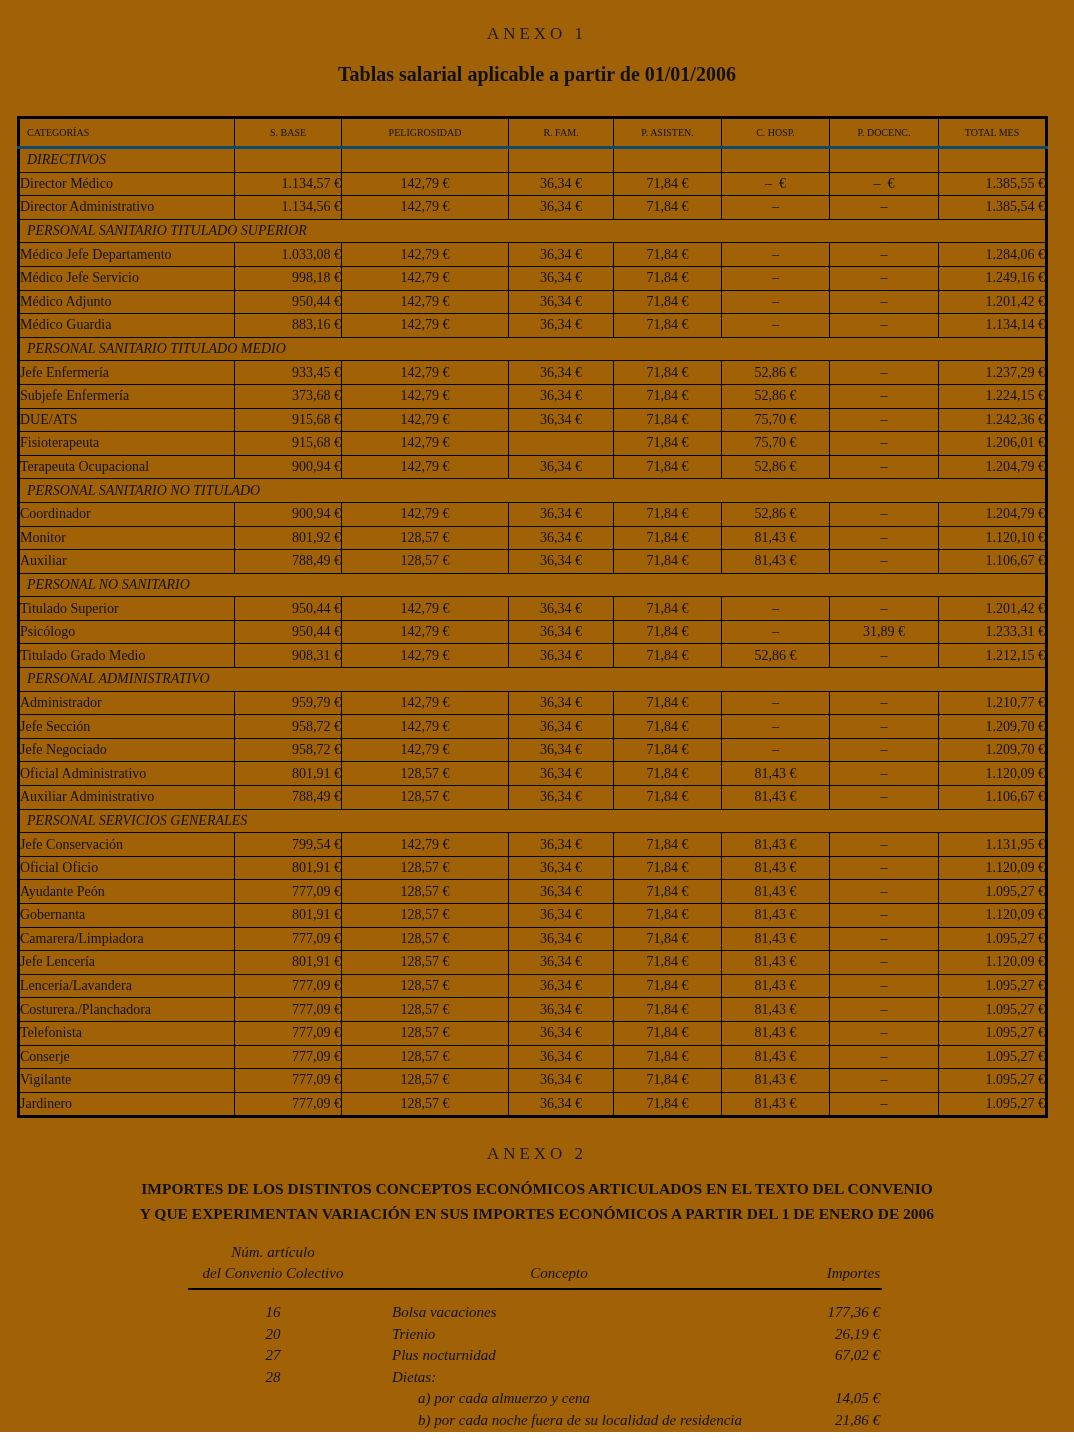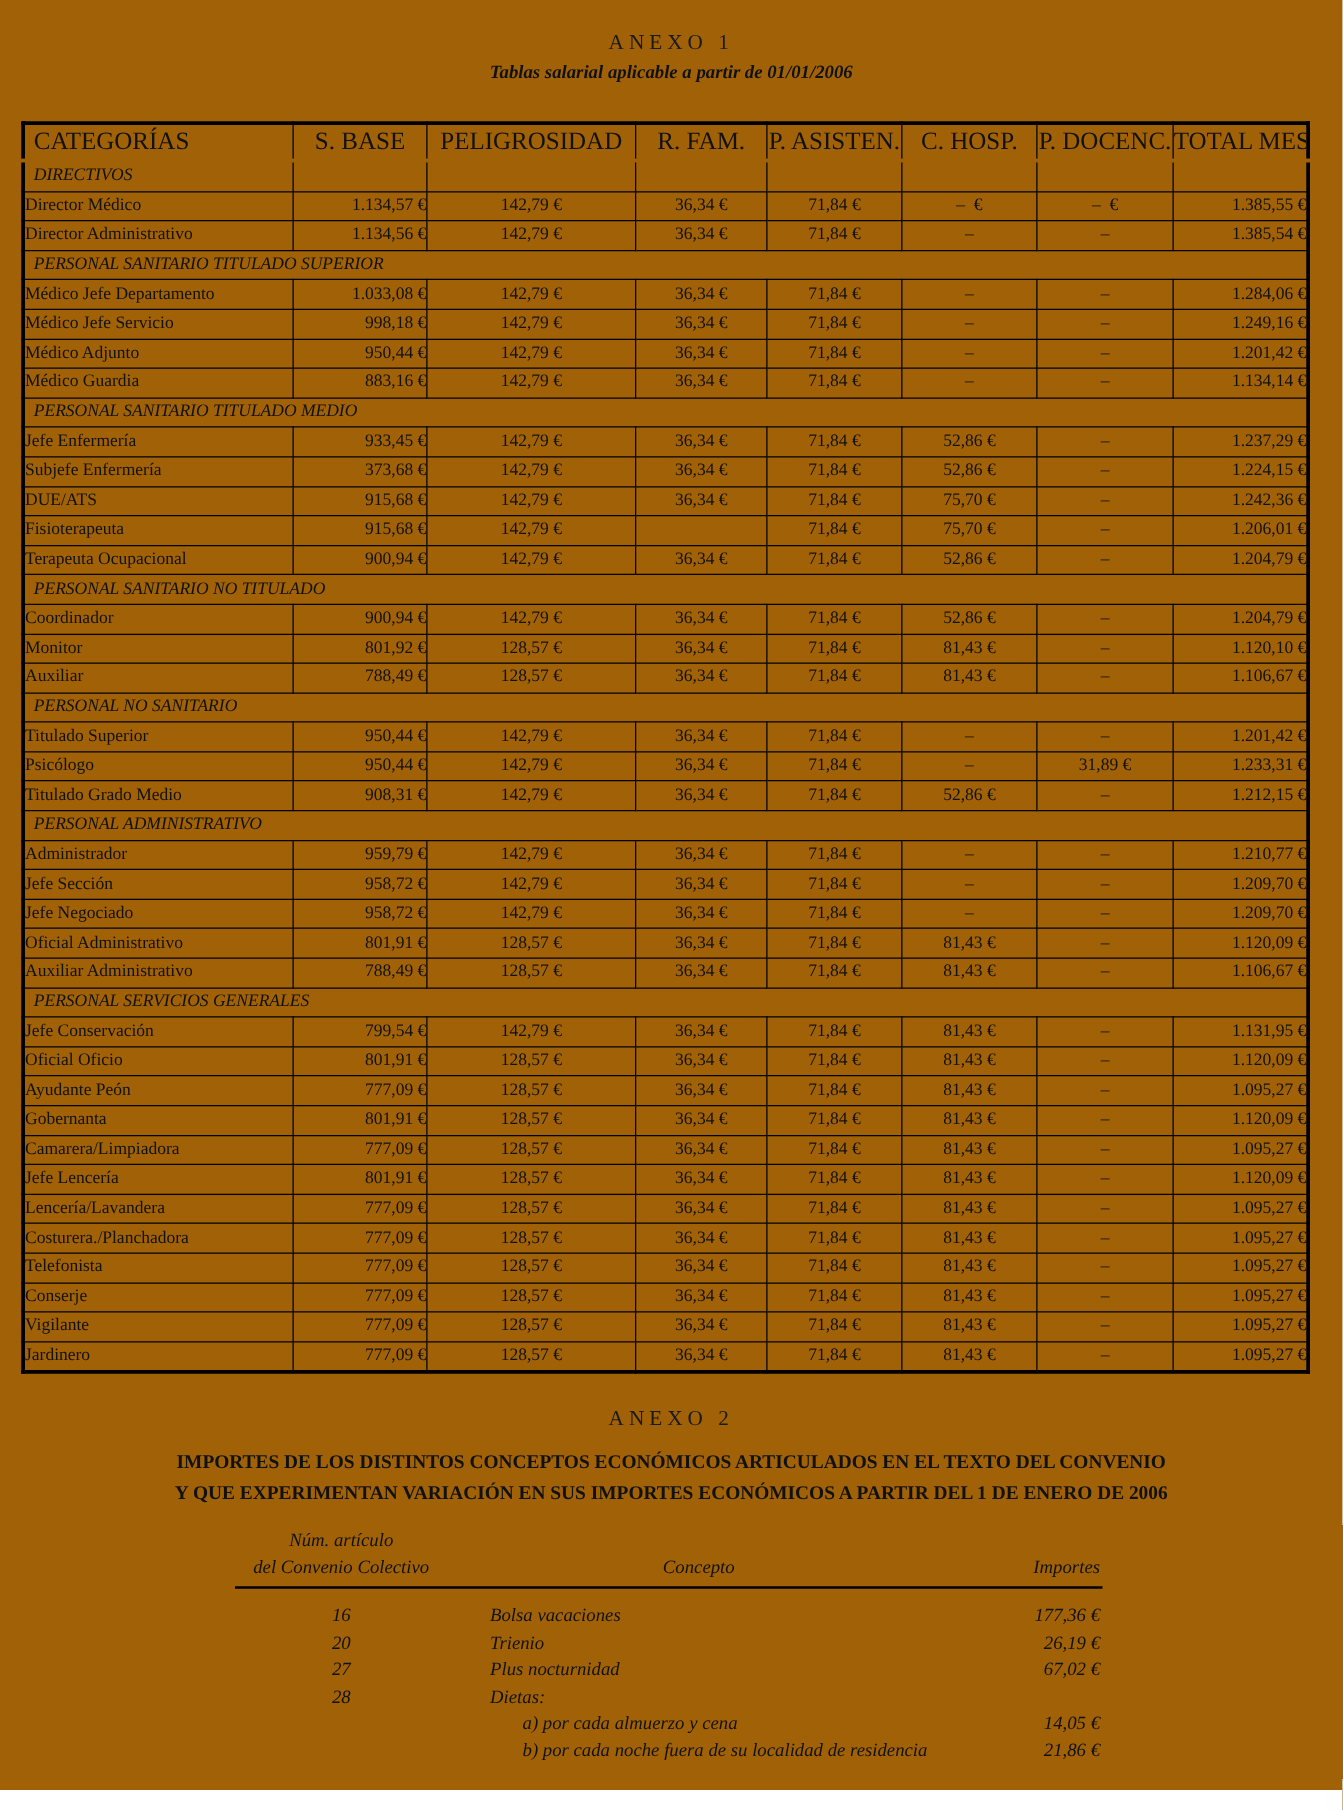--- a/index.html
+++ b/index.html
@@ -13,45 +13,44 @@
     overflow: hidden;
   }
   .heading {
     margin-top: 24px;
     text-align: center;
     font-size: 17px;
     letter-spacing: 4px;
     color: #1a1a1a;
   }
   .subtitle {
-    margin-top: 6px;
+    margin-top: 19px;
     text-align: center;
-    font-size: 15px;
+    font-size: 20px;
     font-weight: bold;
     color: #111111;
-    font-style: italic;
   }
   table.salary {
     border-collapse: collapse;
     table-layout: fixed;
     width: 1028px;
     margin: 30px 0 0 17px;
     border: 3px solid #000;
   }
   table.salary th, table.salary td {
     border: 1px solid #000;
     padding: 0;
     white-space: pre;
     overflow: hidden;
     font-weight: normal;
   }
   table.salary thead th {
-    border-bottom: 3px solid #a16207;
+    border-bottom: 3px solid #0c4a6e;
     height: 27px;
-    font-size: 20px;
+    font-size: 10px;
     text-align: center;
   }
   table.salary thead th.c0 { text-align: left; padding-left: 7px; }
   table.salary tbody td { height: 22.6px; font-size: 14px; }
   td.c0 { text-align: left; padding-left: 7px; }
   td.c1 { text-align: right; padding-right: 27px; }
   td.c2, td.c3, td.c4, td.c5, td.c6 { text-align: center; }
   td.c7 { text-align: right; padding-right: 6px; }
   tr.section-row td {
     font-style: italic;

